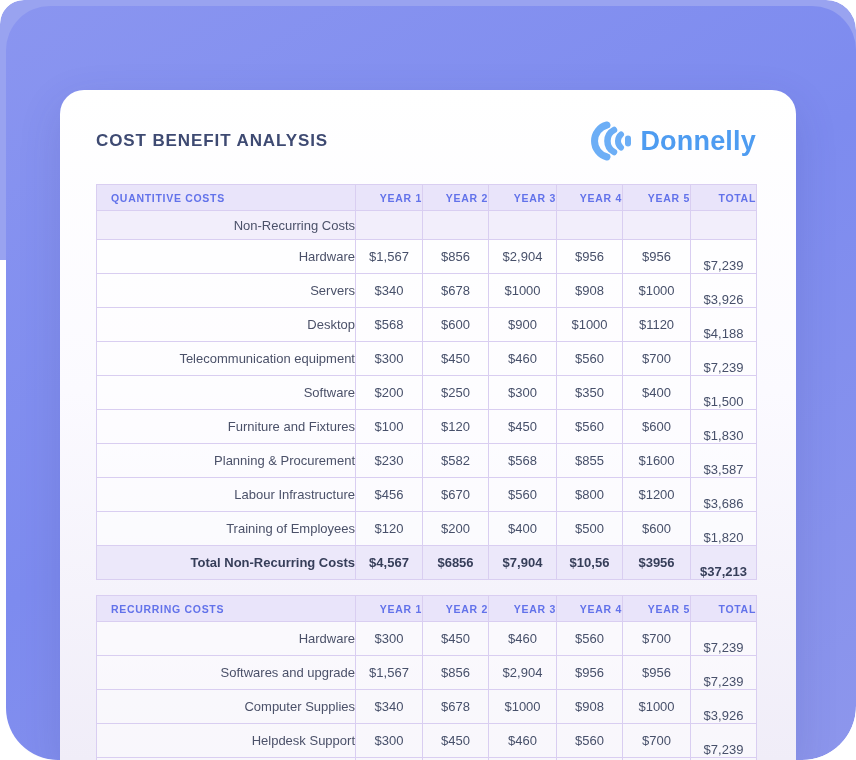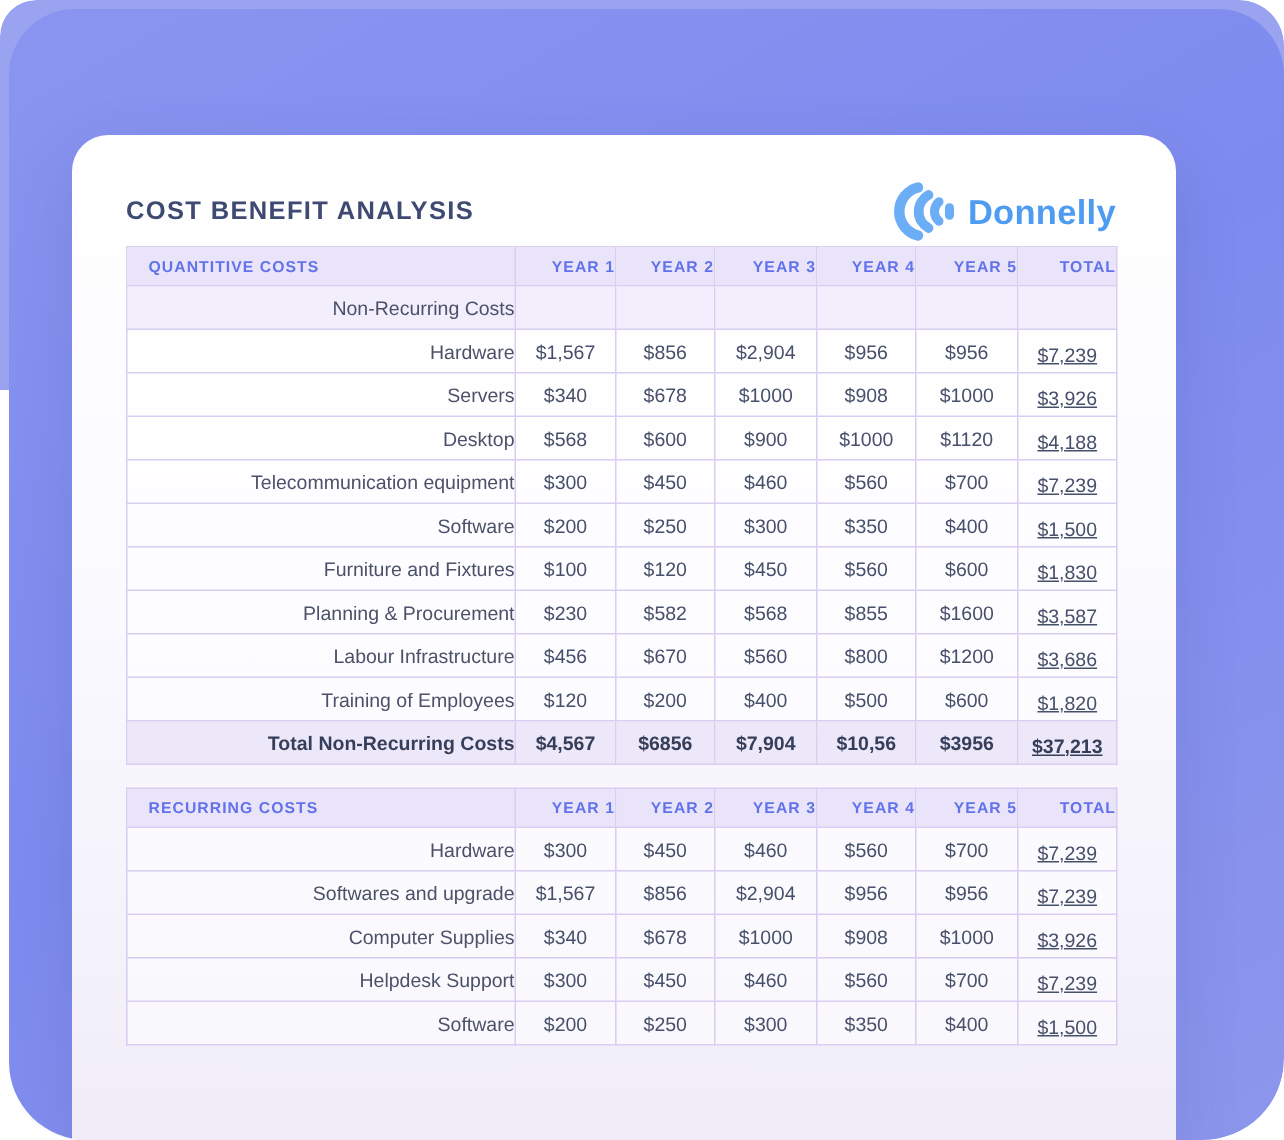--- a/index.html
+++ b/index.html
@@ -26,58 +26,58 @@
     position:absolute; top:0; left:0; right:0; height:260px;
     background:var(--bg-light);
     border-radius:24px 30px 0 0;
   }
   .bg-main{
     position:absolute; top:6px; left:6px; right:0; bottom:0;
     background:linear-gradient(150deg, var(--bg-main-a) 0%, var(--bg-main-b) 48%, var(--bg-main-c) 100%);
     border-radius:44px 44px 54px 52px;
   }
   .card{
-    position:absolute; top:90px; left:48px; width:736px; height:670px;
+    position:absolute; top:90px; left:60px; width:736px; height:670px;
     background:linear-gradient(180deg, #ffffff 0%, #fbfaff 45%, #f0edf8 100%);
     border-radius:24px 24px 0 0;
     box-shadow:0 14px 44px rgba(50,50,120,0.14);
   }
   .card-header{
     display:flex; justify-content:space-between; align-items:center;
     padding:28px 40px 0 36px; height:74px;
   }
   .page-title{
     font-size:17px; font-weight:700; letter-spacing:0.9px;
     color:var(--title-text);
   }
   .logo{display:flex; align-items:center; gap:8px;}
   .logo-text{
-    font-size:23px; font-weight:600; color:var(--logo-blue); letter-spacing:0.2px;
+    font-size:27px; font-weight:600; color:var(--logo-blue); letter-spacing:0.2px;
   }
 
   table{
     border-collapse:collapse; table-layout:fixed; width:660px;
     margin-left:36px;
   }
-  .table-1{margin-top:0;}
+  .table-1{margin-top:20px;}
   .table-2{margin-top:15px;}
   th,td{
     border:1px solid var(--table-border);
     overflow:hidden; white-space:nowrap;
   }
   th{
     height:26px; background:var(--header-bg);
     font-size:10.5px; font-weight:700; letter-spacing:0.7px;
     color:var(--header-text); text-align:right;
   }
   th.th-label{text-align:left; padding-left:14px;}
   td{height:29px; font-size:13px; background:rgba(255,255,255,0.55);}
   td.cell-label{padding-left:24px; color:var(--label-text); text-align:right;}
   td.cell-value{text-align:center; color:var(--value-text);}
-  td.col-total{padding-top:4px;text-decoration:underline;}
+  td.col-total{padding-top:18px;}
   tr.row-subheader td{background:var(--subheader-bg);}
   tr.row-total td{background:var(--total-bg); font-weight:700; color:var(--strong-text);}
   tr.row-total td.cell-label{color:var(--strong-text);}
   tr.row-total td.cell-value{color:var(--strong-text);}
 </style>
 </head>
 <body>
 
 <div class="canvas">
   <div class="bg-light"></div>

